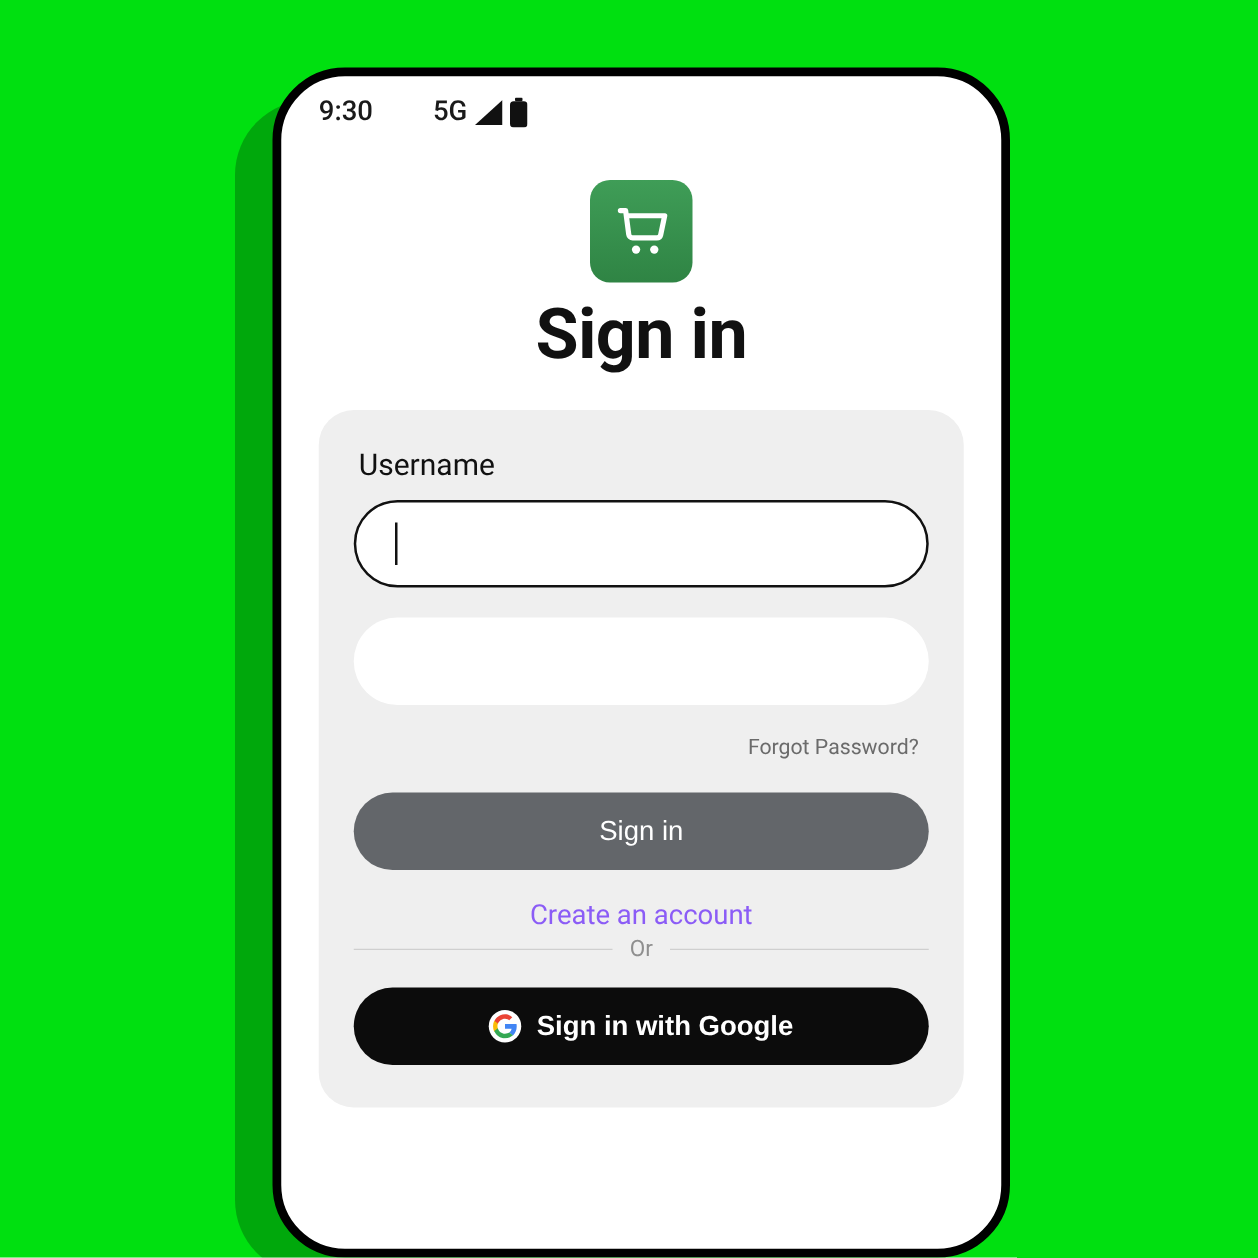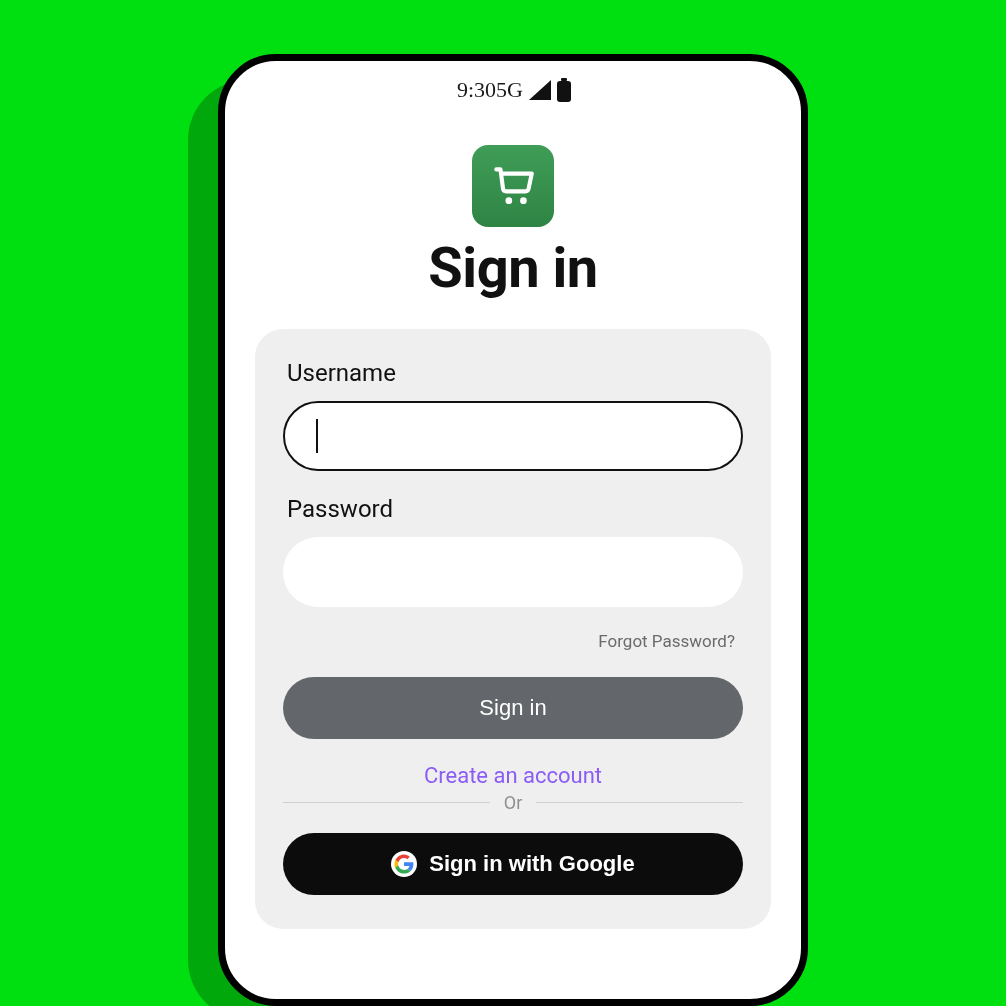--- a/index.html
+++ b/index.html
@@ -26,28 +26,27 @@
     width: 590px;
     height: 952px;
     background: #ffffff;
     border: 7px solid #000;
     border-radius: 58px;
     overflow: hidden;
   }
   .statusbar {
     display: flex;
     align-items: center;
-    justify-content: center;
+    justify-content: flex-start;
     padding: 16px 28px 6px 30px;
     font-size: 22px;
     font-weight: 500;
     color: #1a1a1a;
-    font-family: Liberation Serif, serif;
-  }
-  .status-right { display: flex; align-items: center; gap: 6px; }
+  }
+  .status-right { display: flex; align-items: center; gap: 6px; margin-left: 48px; }
   .status-right svg { display: block; }
   .app-logo {
     margin: 36px auto 8px auto;
     width: 82px; height: 82px;
     background: linear-gradient(#3f9d57,#2f8444);
     border-radius: 16px;
     display: flex; align-items: center; justify-content: center;
   }
   .title {
     text-align: center;
@@ -168,21 +167,20 @@
   <h1 class="title">Sign in</h1>
 
   <div class="form-card">
 
     <div class="field-label">Username</div>
     <div class="input-wrap">
       <input class="input bordered" type="text" value="" style="">
       <span class="cursor"></span>
     </div>
 
-    <div class="field-label">Password</div>
     <div class="input-wrap">
       <input class="input" type="password" value="" style="">
     </div>
 
     <div class="forgot">Forgot Password?</div>
 
     <button class="btn btn-primary">
       <span>Sign in</span>
     </button>
 

